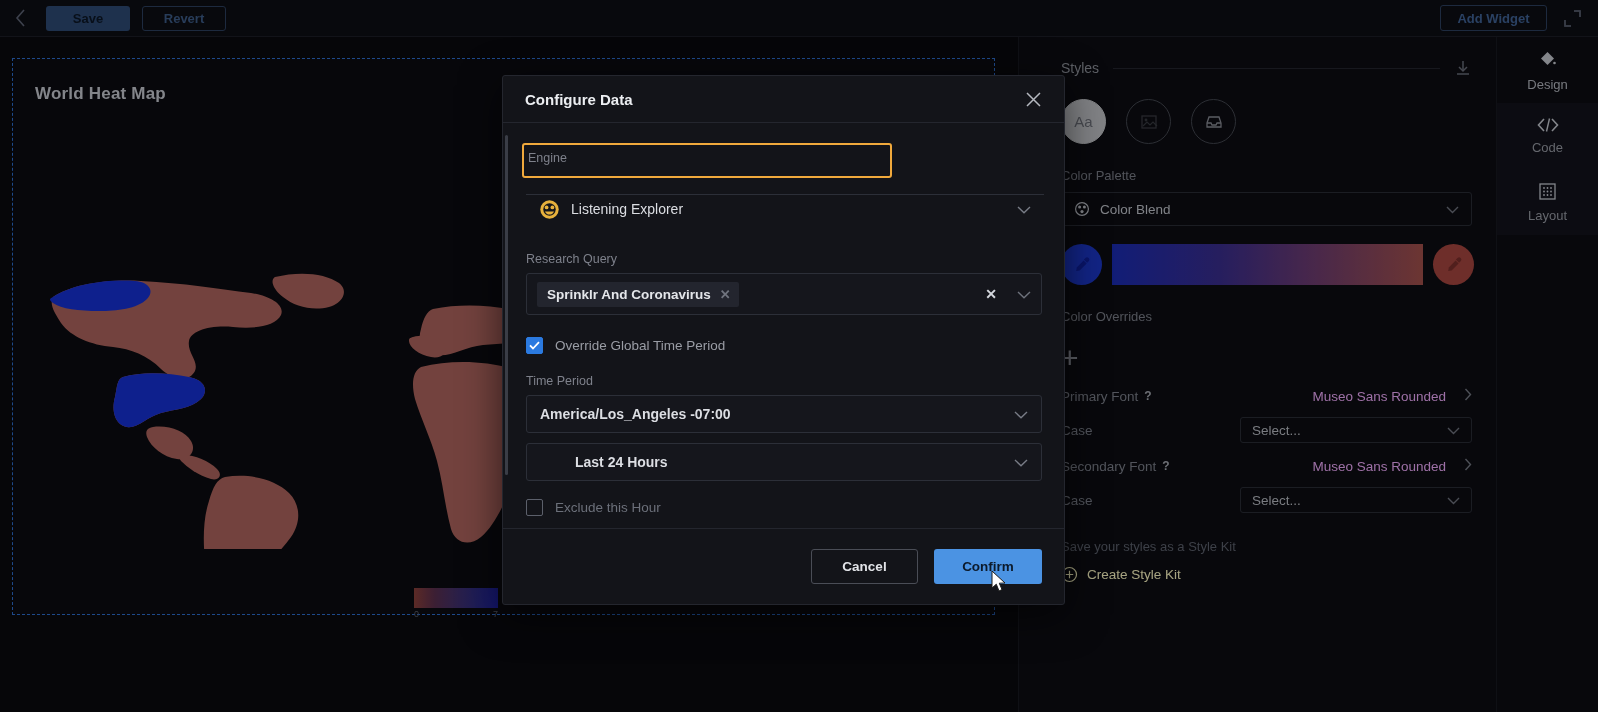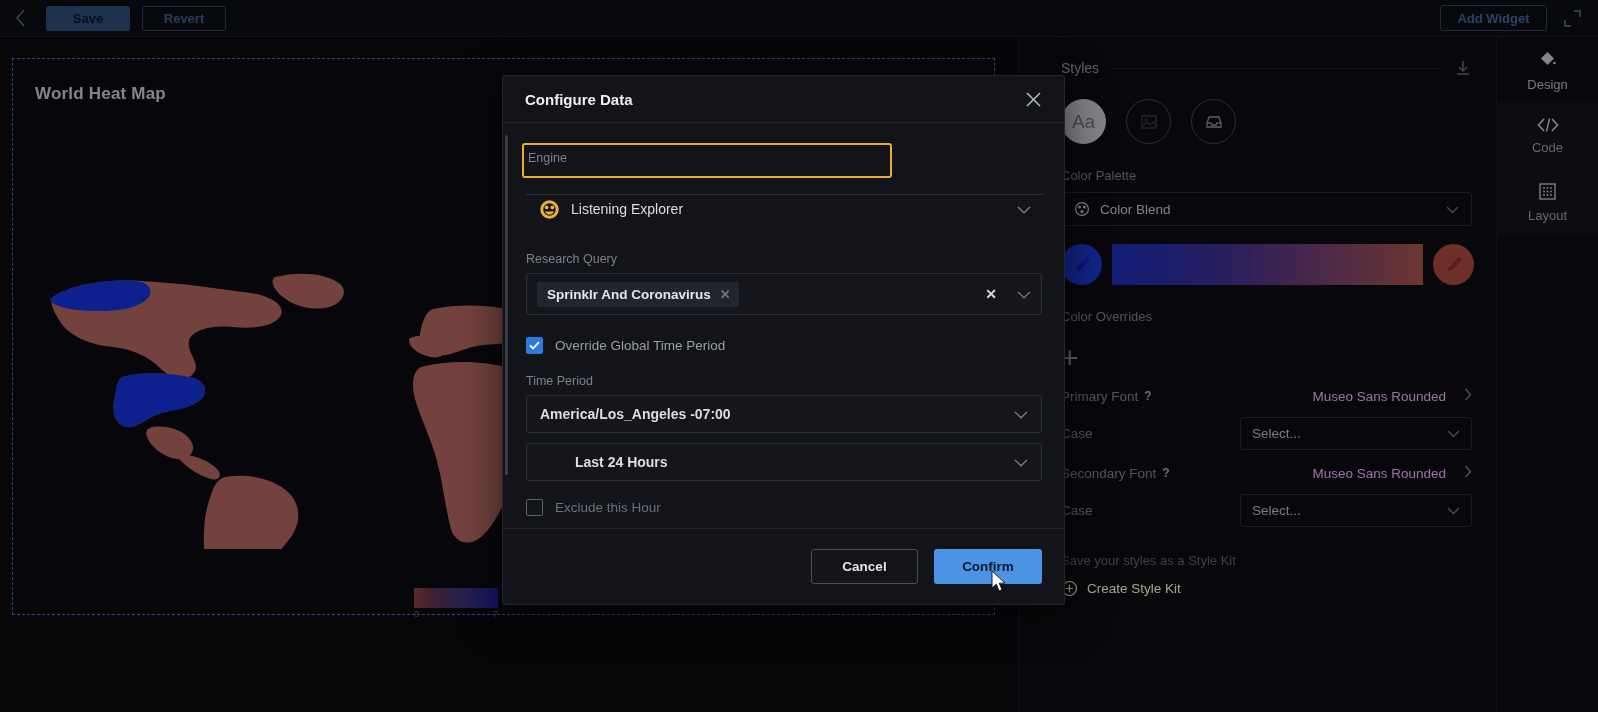--- a/index.html
+++ b/index.html
@@ -74,21 +74,21 @@
   .sp-header {
     display: flex; align-items: center; padding: 22px 24px 0 42px;
   }
   .sp-title { font-size: 14px; color: #8e9199; white-space: nowrap; }
   .sp-rule { flex: 1; height: 1px; background: #22242b; margin: 0 14px; }
   .dl-ic { color: #6a6e79; display: flex; cursor: pointer; }
   .sp-circles { display: flex; gap: 20px; padding: 22px 0 0 42px; }
   .circ {
     width: 45px; height: 45px; border-radius: 50%;
     display: flex; align-items: center; justify-content: center;
-    border: 1px solid #43464e; color: #8a8d95; font-size: 19px; cursor: pointer;
+    border: 1px solid #43464e; color: #8a8d95; font-size: 15px; cursor: pointer;
   }
   .circ.active { background: #c5c7ca; border-color: #c5c7ca; color: #6e7179; }
   .sp-label { font-size: 13px; color: #7c7f88; padding: 24px 0 9px 42px; }
   .sp-select {
     margin: 0 24px 0 42px; height: 34px; border: 1px solid #292c34; border-radius: 3px;
     display: flex; align-items: center; padding: 0 12px; gap: 10px;
     color: #c3c6cd; font-size: 13.5px; cursor: pointer;
   }
   .sp-select .chev { margin-left: auto; color: #70747e; }
   .palette-row { display: flex; align-items: center; gap: 10px; padding: 18px 22px 0 42px; }
@@ -106,21 +106,21 @@
   .font-row {
     display: flex; align-items: center; padding: 14px 24px 0 42px;
   }
   .font-lbl { font-size: 13.5px; color: #7d808a; display: flex; align-items: center; gap: 6px; }
   .qm { color: #a7aab2; font-weight: bold; font-size: 12px; }
   .font-val { margin-left: auto; font-size: 13.5px; color: #f0abfc; }
   .font-chev { color: #767a84; margin-left: 18px; }
   .case-row { display: flex; align-items: center; padding: 12px 24px 0 42px; }
   .case-lbl { font-size: 13.5px; color: #7d808a; }
   .case-sel {
-    margin-left: auto; width: 232px; height: 33px; border: 1px solid #292c34; border-radius: 3px;
+    margin-left: auto; width: 232px; height: 26px; border: 1px solid #292c34; border-radius: 3px;
     display: flex; align-items: center; padding: 0 11px; color: #babdc4; font-size: 13.5px; cursor: pointer;
   }
   .case-sel .chev { margin-left: auto; color: #70747e; }
   .kit-note { font-size: 13px; color: #5d616c; padding: 26px 0 0 42px; }
   .kit-btn { display: flex; align-items: center; gap: 9px; padding: 12px 0 0 42px; color: #fef9c3; font-size: 13.5px; cursor: pointer; }
 
   
   .rail {
     position: absolute; left: 1496px; top: 37px; width: 102px; height: 675px;
     background: #0b0c10; border-left: 1px solid #16181e;

